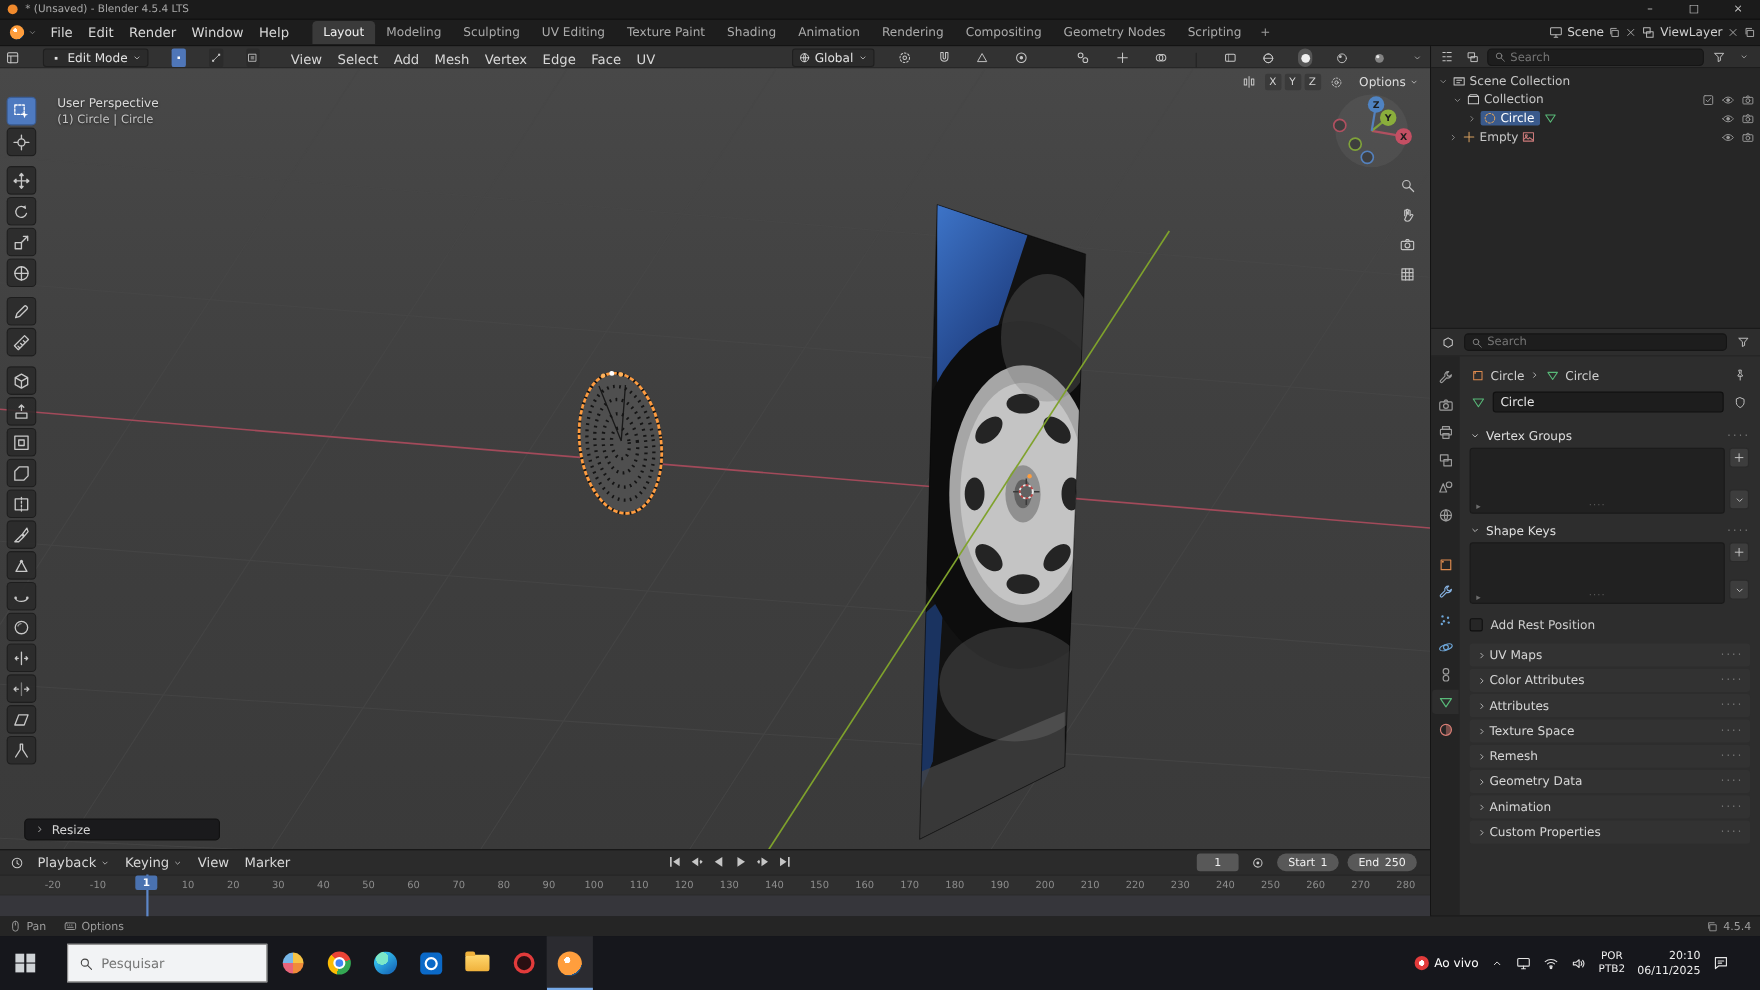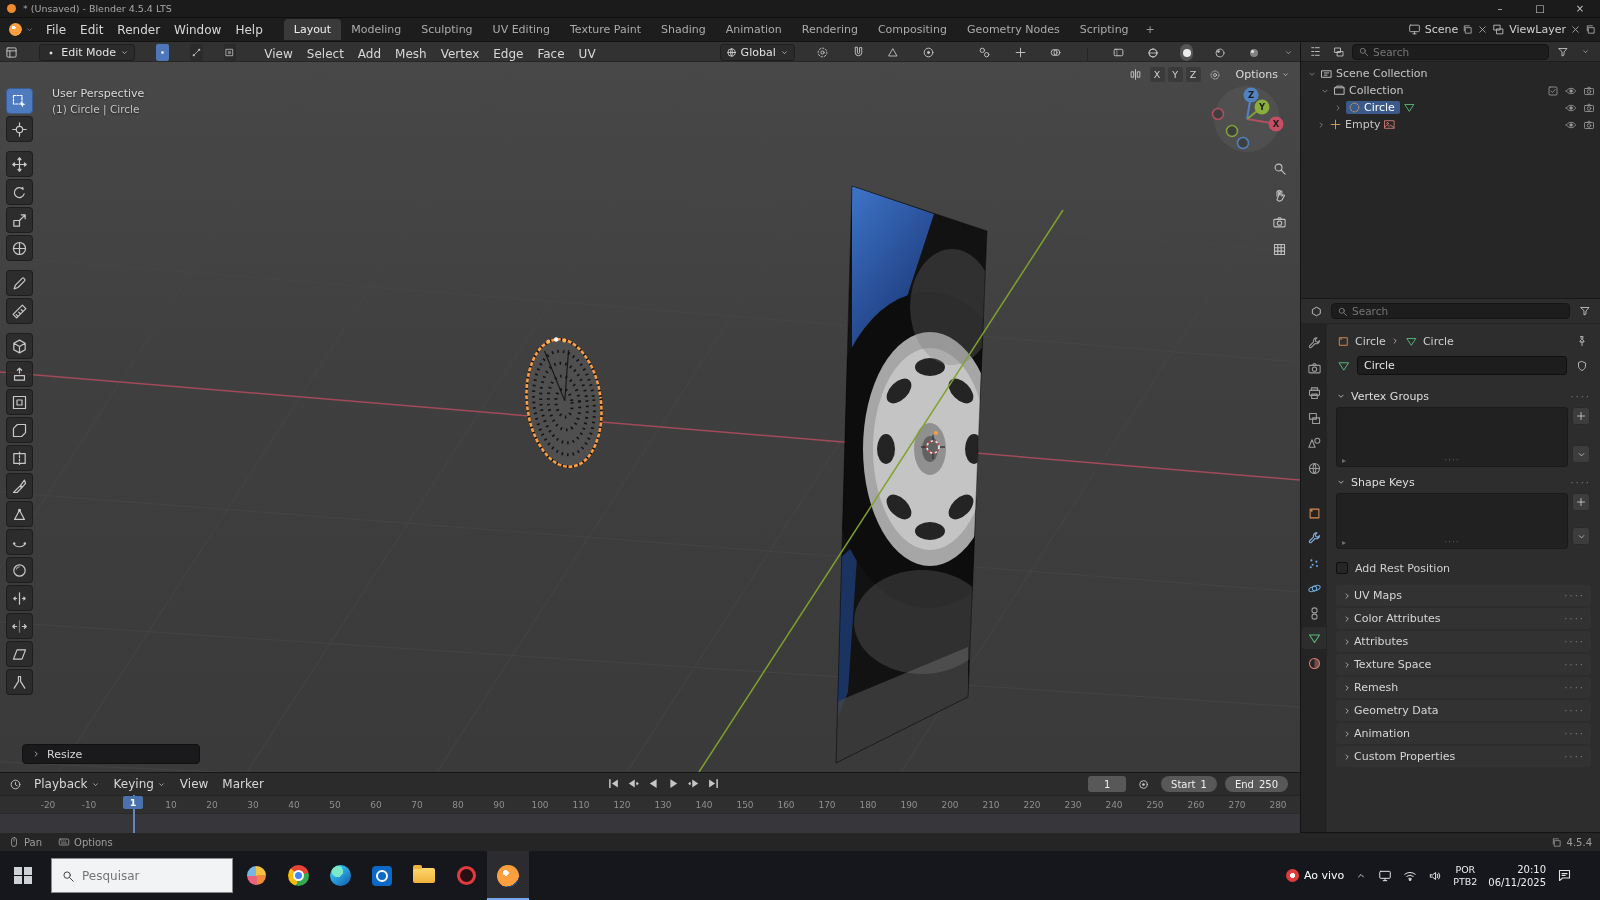--- a/index.html
+++ b/index.html
@@ -114,21 +114,21 @@
   
   .statusbar{height:19px;background:#252525;border-top:1px solid #141414;display:flex;align-items:center;padding:0 8px;gap:16px}
   .sb-item{display:flex;align-items:center;gap:4px;font-size:10px;color:#9d9d9d}
   .sb-right{margin-left:auto;display:flex;align-items:center;gap:5px;font-size:10px;color:#9d9d9d}
 
   
   .taskbar{height:49px;background:#16171c;display:flex;align-items:stretch}
   .tb-start{width:46px;display:flex;align-items:center;justify-content:center}
   .winlogo{display:grid;grid-template-columns:8px 8px;gap:1.5px}
   .winlogo span{width:8px;height:8px;background:#cfd3d6}
-  .tb-search{width:182px;background:#f2f3f5;border:1px solid #8a8a8a;display:flex;align-items:center;gap:7px;padding:0 9px;margin:7px 2px 7px 5px;color:#444}
+  .tb-search{width:182px;background:#f2f3f5;border:1px solid #8a8a8a;display:flex;align-items:center;gap:7px;padding:0 9px;margin:7px 2px 7px 15px;color:#444}
   .tb-search input{flex:1;border:none;outline:none;background:none;font-size:12px;color:#333;font-family:inherit;min-width:0;width:100%}
   .tb-apps{display:flex;align-items:stretch}
   .slot{width:42px;display:flex;align-items:center;justify-content:center}
   .slot.on{background:rgba(255,255,255,.09);box-shadow:inset 0 -2px 0 #76a9e8}
   .app{display:block}
   .ic-widgets{width:19px;height:19px;border-radius:50%;background:conic-gradient(#f6c344 0 25%,#ef8b3a 0 50%,#e8647a 0 75%,#77b7e8 0)}
   .ic-chrome{width:21px;height:21px;border-radius:50%;background:conic-gradient(from -45deg,#ea4335 0 33%,#34a853 0 66%,#fbbc05 0);position:relative}
   .ic-chrome::after{content:"";position:absolute;inset:5px;border-radius:50%;background:#4285f4;border:2px solid #fff}
   .ic-edge{width:21px;height:21px;border-radius:50%;background:radial-gradient(circle at 35% 30%,#7be8c9 0 28%,transparent 29%),linear-gradient(140deg,#36c5f0 20%,#1a73c0 80%)}
   .ic-outlook{width:20px;height:20px;border-radius:4px;background:#0b69c7;position:relative}

